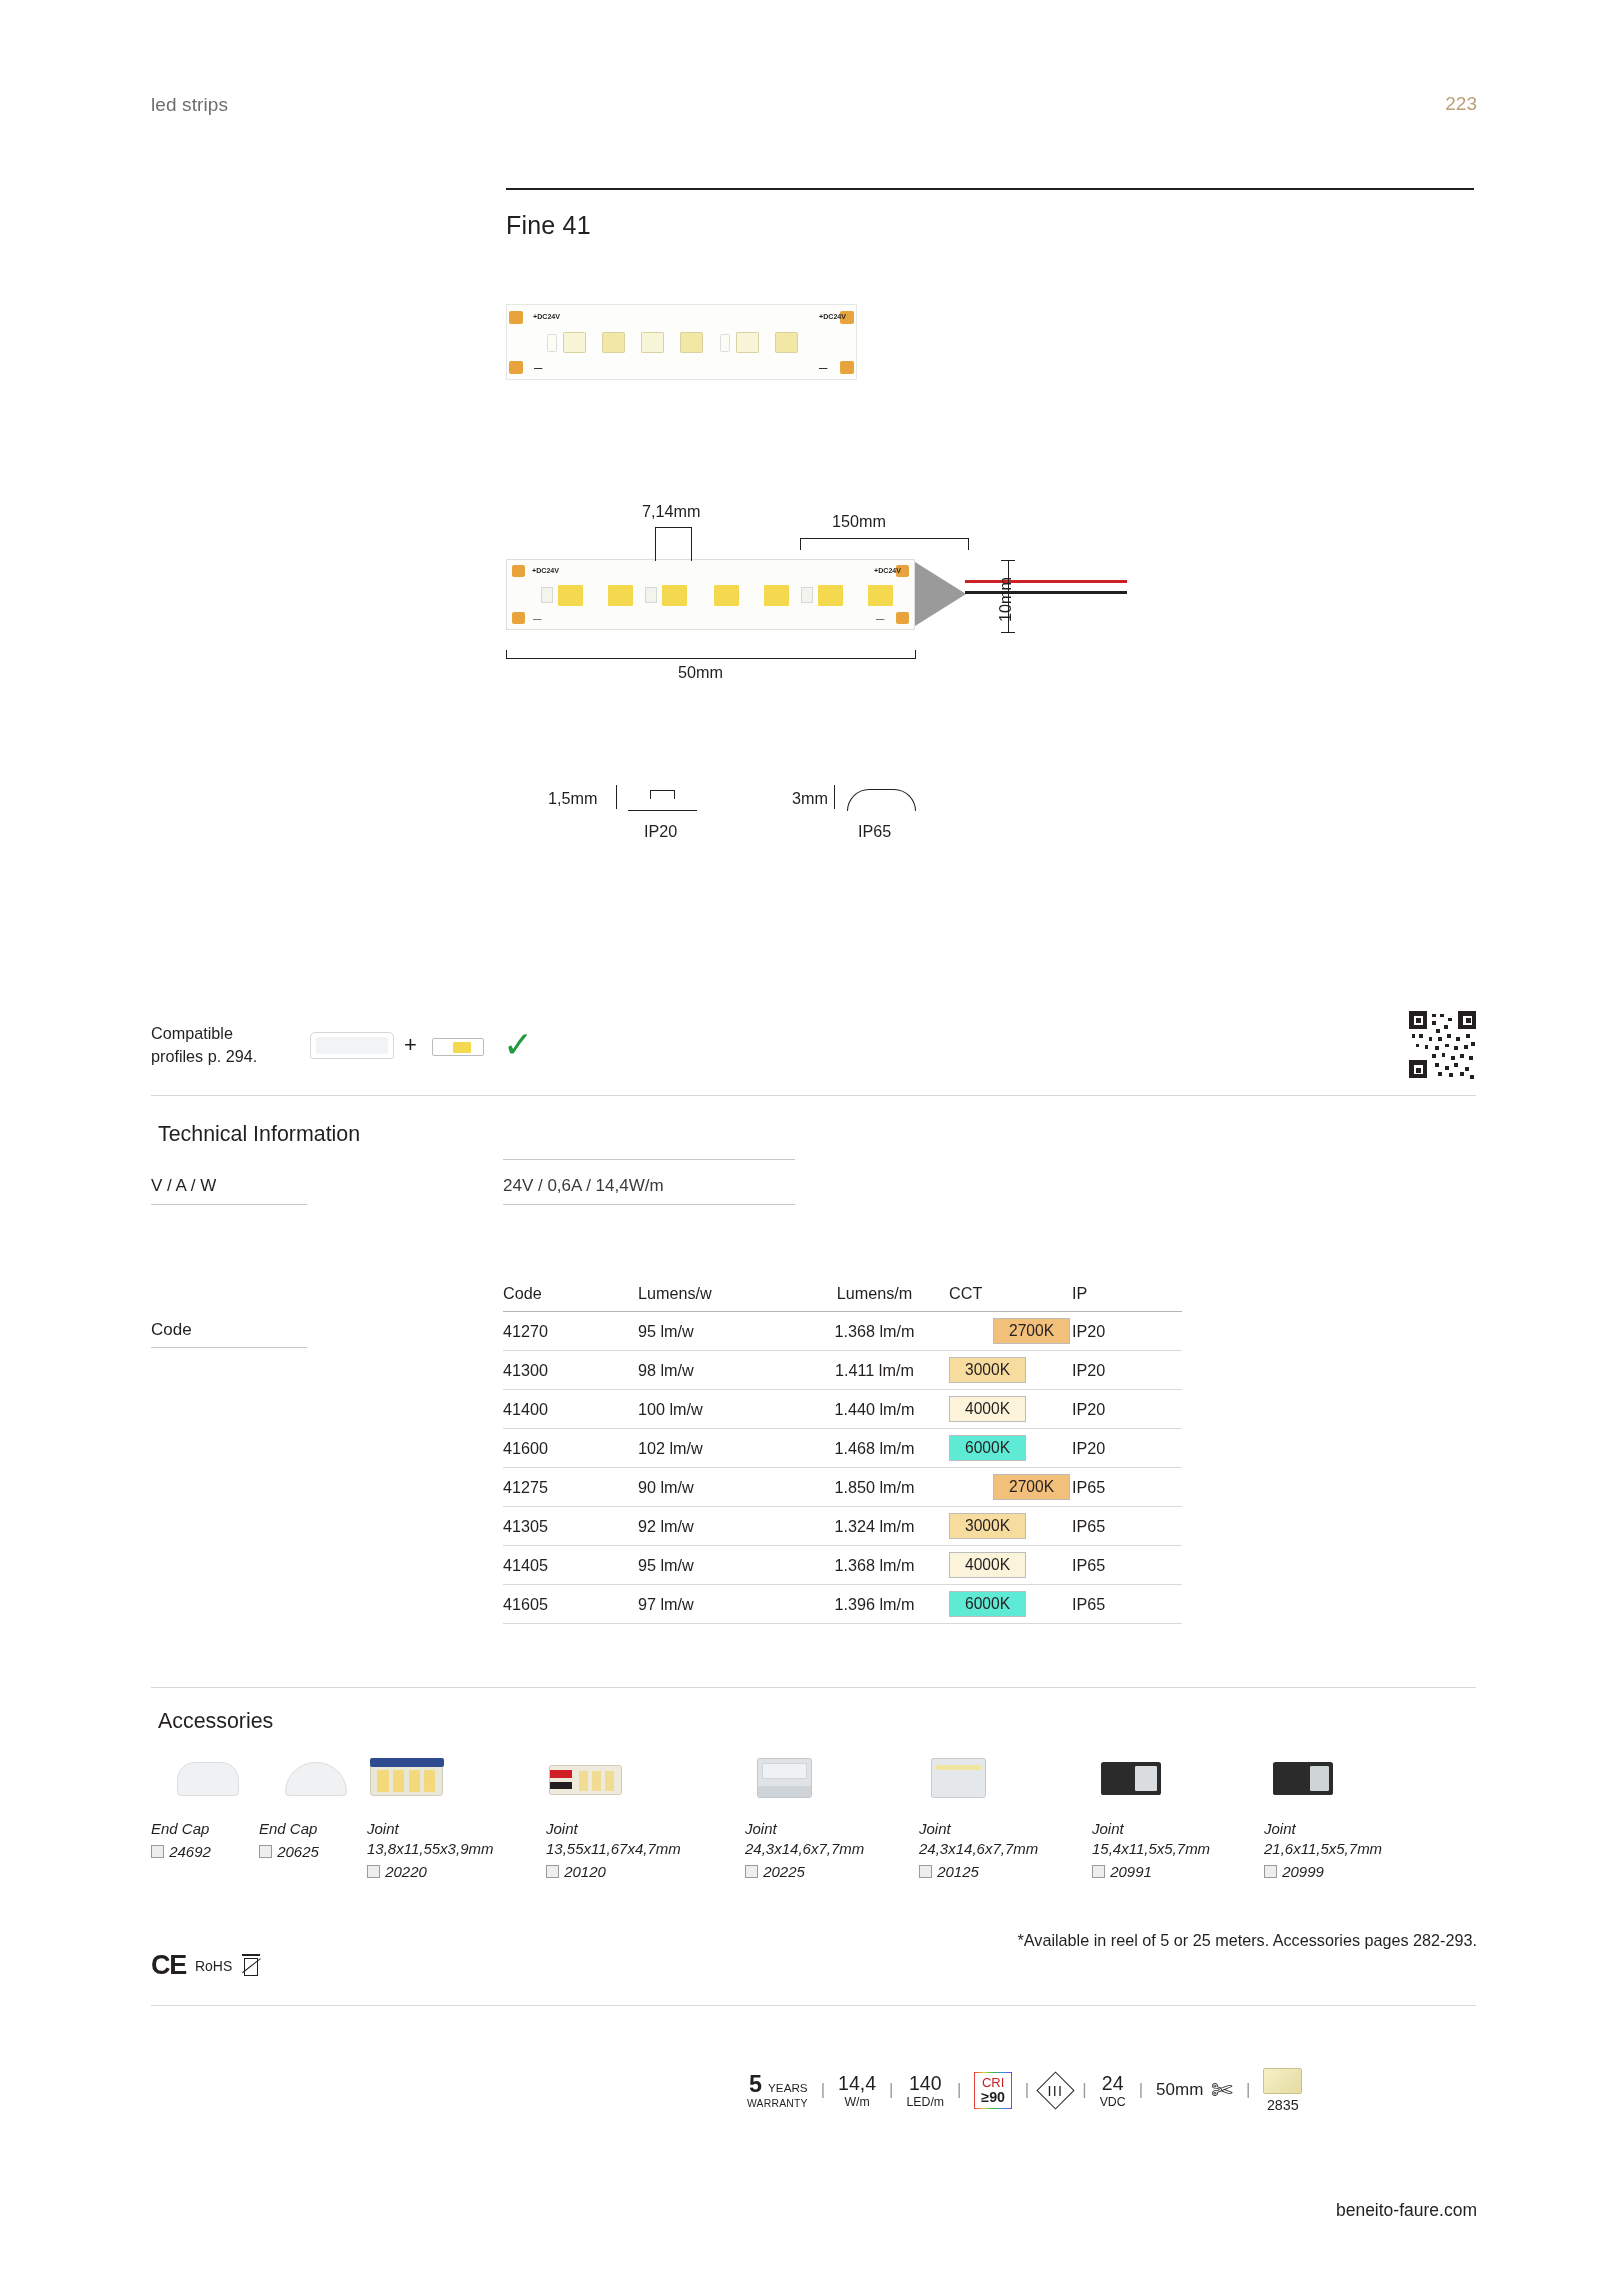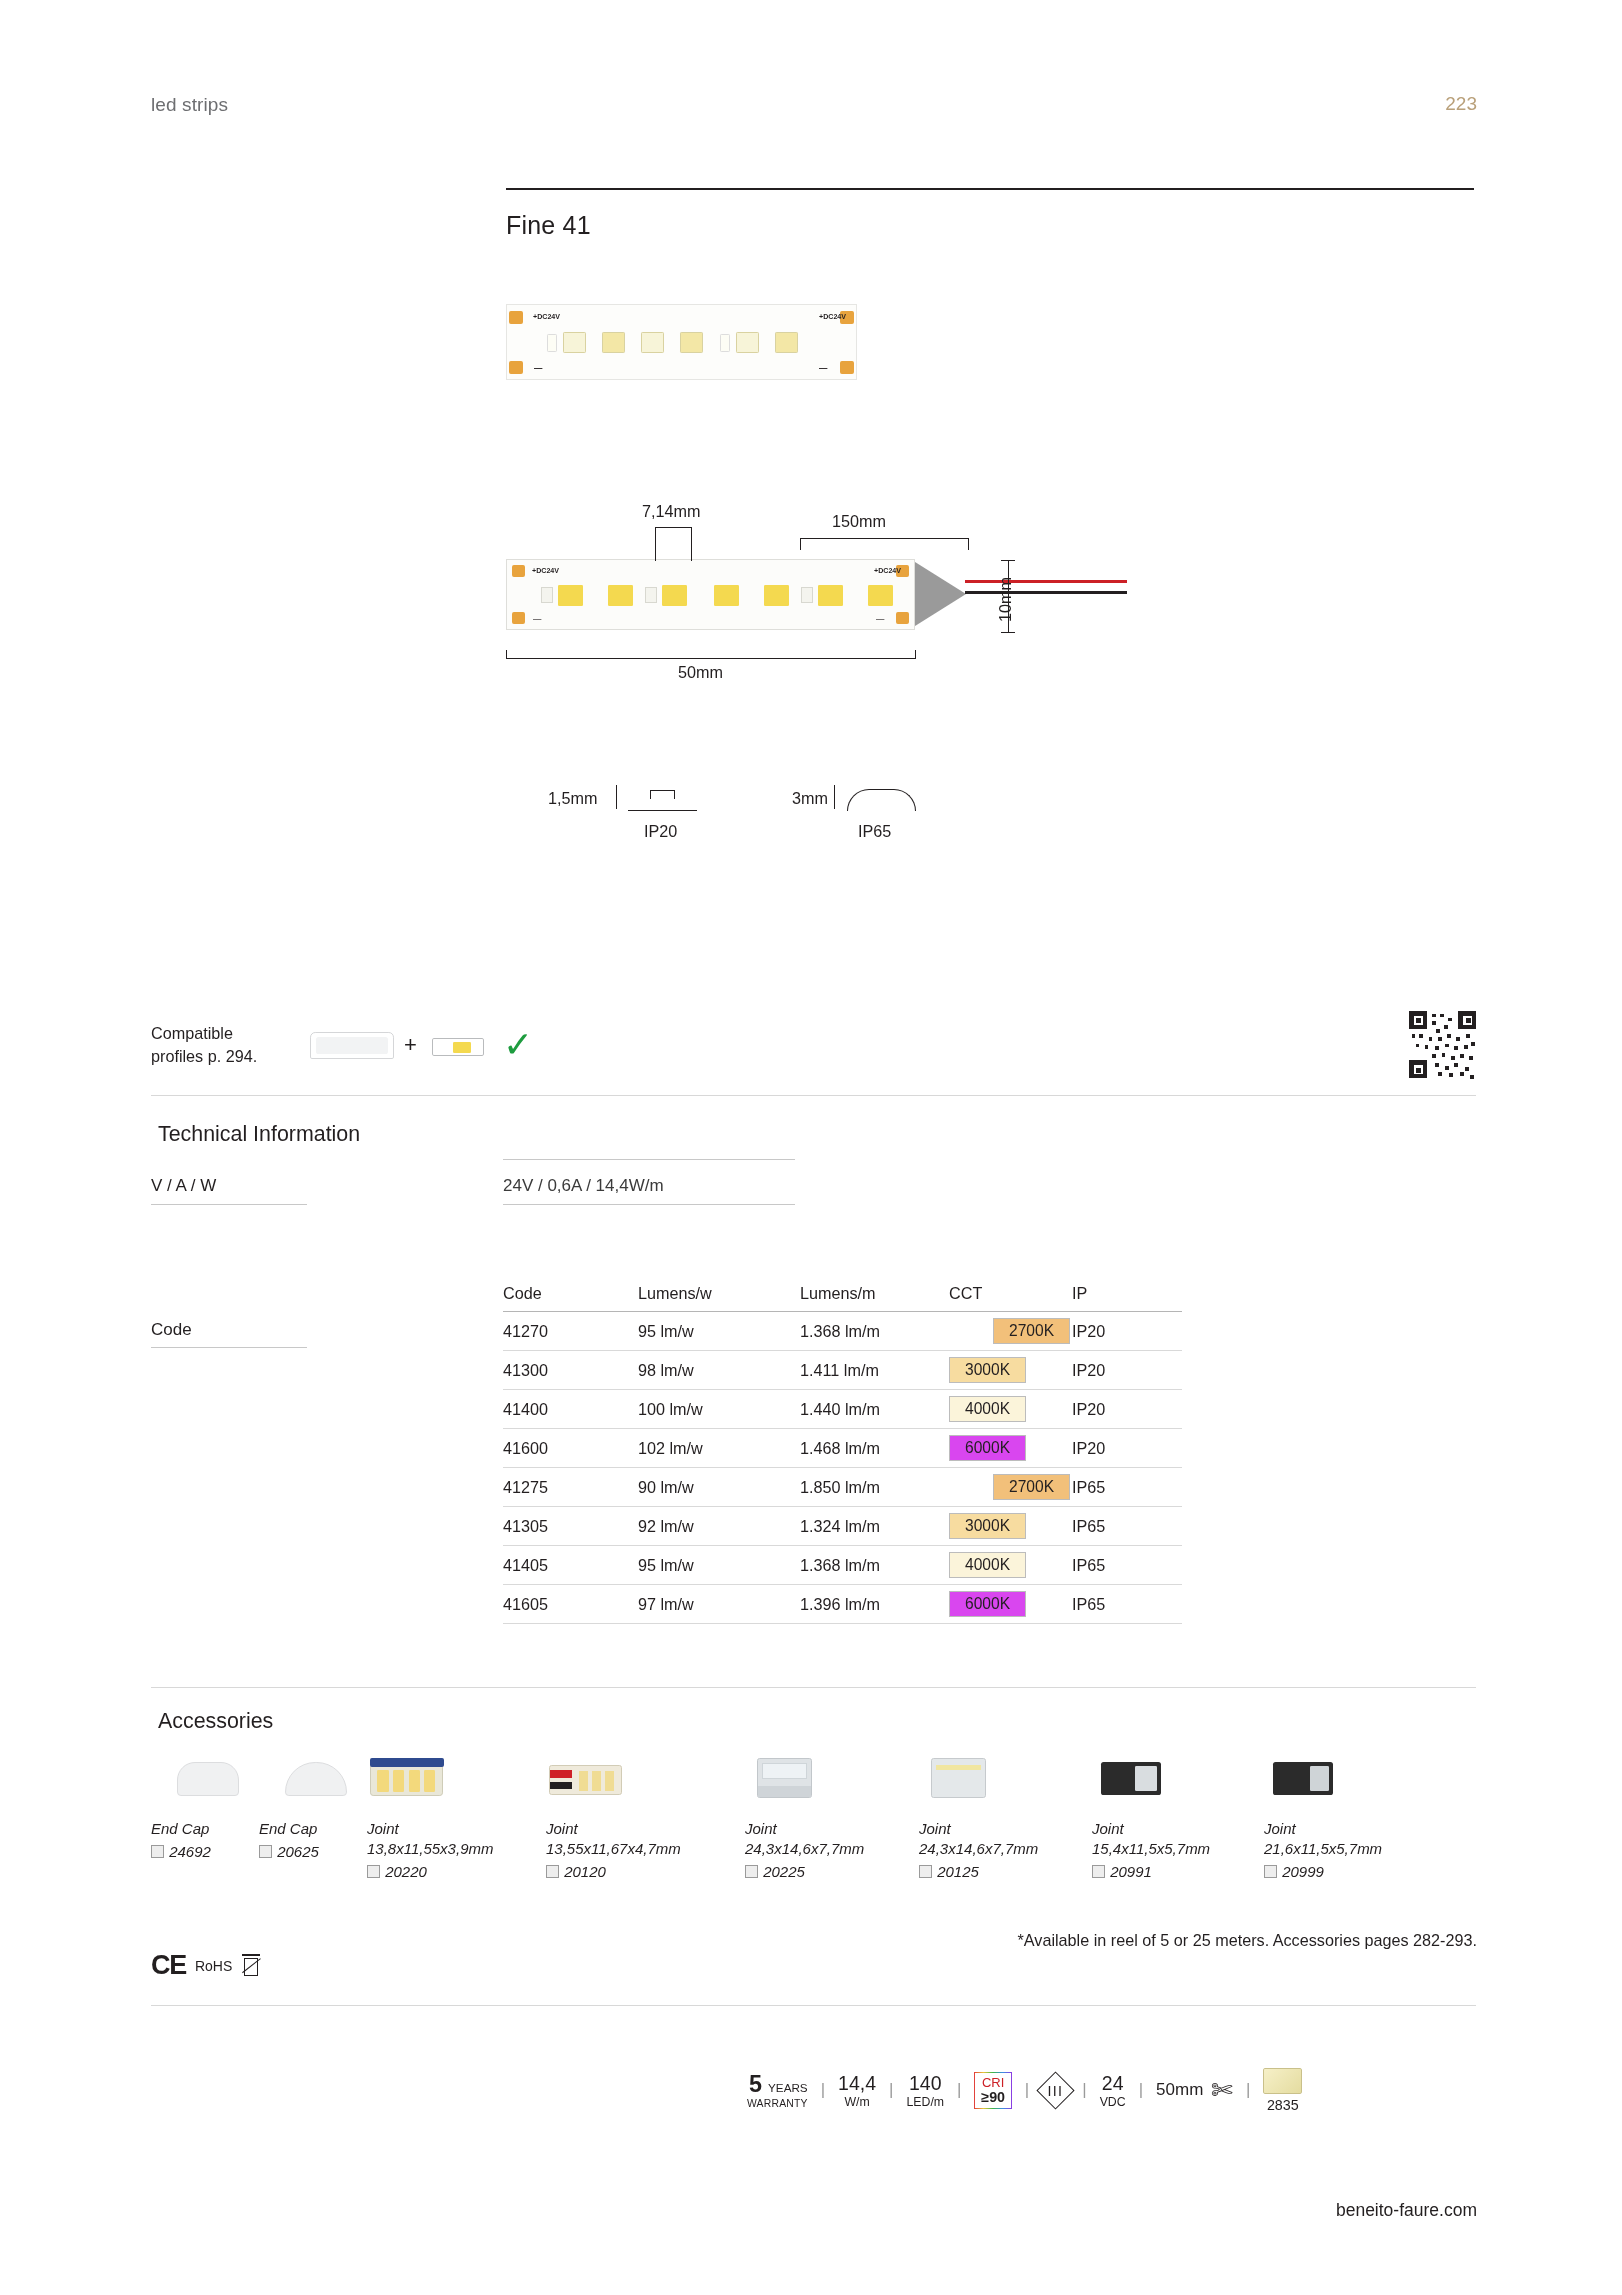--- a/index.html
+++ b/index.html
@@ -195,31 +195,31 @@
 
   .code-label-rule { position:absolute; left:151px; top:1347px; width:156px; height:0.6px; background:#c8c8c8; }
   .code-label { position:absolute; left:151px; top:1320px; font-size:17px; }
 
   
   .tbl { position:absolute; left:503px; top:1276px; width:679px; font-size:16.2px; }
   .tbl-row { display:flex; align-items:center; height:39px; border-bottom:0.6px solid #d9d9d9; }
   .tbl-row.head { border-bottom:0.6px solid #b5b5b5; height:36px; color:#231f20; }
   .c-code { width:135px; }
   .c-lw   { width:162px; }
-  .c-lm   { width:149px; }
+  .c-lm   { width:149px;text-align:center; }
   .c-cct  { width:123px; }
   .c-ip   { width:104px; }
   .cct-badge {
     display:inline-block; padding:3.2px 6.5px; font-size:15.6px; border:0.6px solid #bcbcbc;
     min-width:77px; text-align:center;
   }
   .cct-2700 { background:#f2c07a;margin-left:44px; }
   .cct-3000 { background:#f7dca0; }
   .cct-4000 { background:#fbf4da; }
-  .cct-6000 { background:#d946ef; }
+  .cct-6000 { background:#5eead4; }
 
   
   .rule-2 { left:151px; top:1687px; width:1325px; }
   .acc-title { left:158px; top:1709px; }
 
   .acc-row { position:absolute; left:151px; top:1748px; width:1332px; height:169px; }
   .acc-item { position:absolute; width:114px;font-style:italic; }
   .acc-img { position:relative; width:78px; height:62px; margin:0 auto 9px auto; }
   .acc-name { font-size:15px; line-height:1.35; }
   .acc-dims { font-size:15px; line-height:1.35; }

